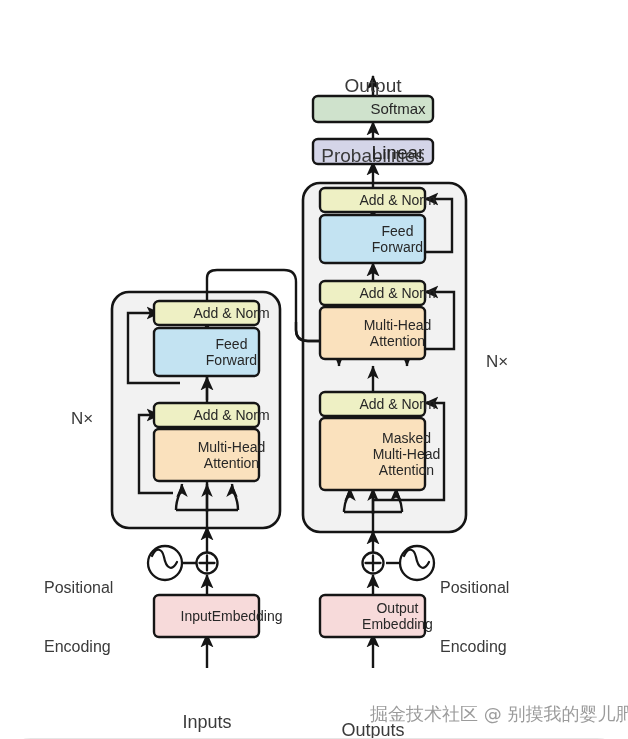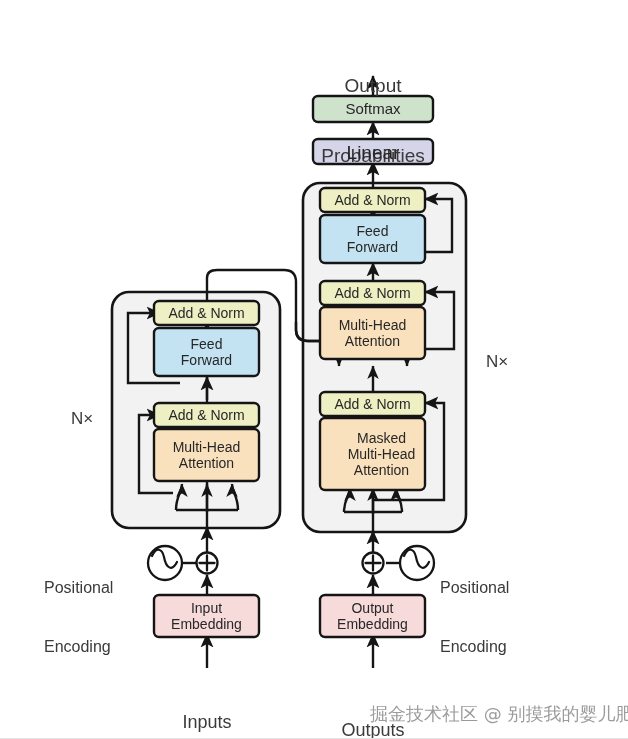--- a/index.html
+++ b/index.html
@@ -9,20 +9,21 @@
   }
   body {
     font-family: "Liberation Sans", sans-serif;
   }
   #canvas {
     position: relative;
     width: 628px;
     height: 739px;
     background: #ffffff;
     overflow: hidden;
+    border-radius: 31px;
   }
   #diagram-svg {
     position: absolute;
     left: 0;
     top: 0;
     width: 628px;
     height: 739px;
   }
   .lbl {
     position: absolute;
@@ -35,20 +36,21 @@
   .box-txt {
     position: absolute;
     display: flex;
     align-items: center;
     justify-content: center;
     text-align: left;
     color: #272727;
     font-family: "Liberation Sans", sans-serif;
     line-height: 1.16;
     pointer-events: none;
+    padding-left: 25px;
   }
   .watermark {
     position: absolute;
     color: #8e8e8e;
     font-family: "DejaVu Sans", sans-serif;
     white-space: pre;
     opacity: 0.88;
   }
   .bottom-rule {
     position: absolute;
@@ -253,21 +255,21 @@
 
   <div class="lbl" style="left:62px; top:409px; width:40px; font-size:17px;">N×</div>
 
   <div class="lbl" style="left:477px; top:352px; width:40px; font-size:17px;">N×</div>
 
   <div class="lbl" style="left:44px; top:539px; width:104px; font-size:16px; text-align:left;">
     <div>Positional</div>
     <div>Encoding</div>
   </div>
 
-  <div class="box-txt" style="left:154px; top:595px; width:105px; height:42px; font-size:14px; flex-direction:column;">
+  <div class="box-txt" style="left:154px; top:595px; width:105px; height:42px; font-size:14px; flex-direction:row;">
     <span>Input</span>
     <span>Embedding</span>
   </div>
 
   <div class="lbl" style="left:157px; top:712px; width:100px; font-size:18px;">Inputs</div>
 
   <div class="lbl" style="left:440px; top:539px; width:120px; font-size:16px; text-align:left;">
     <div>Positional</div>
     <div>Encoding</div>
   </div>

